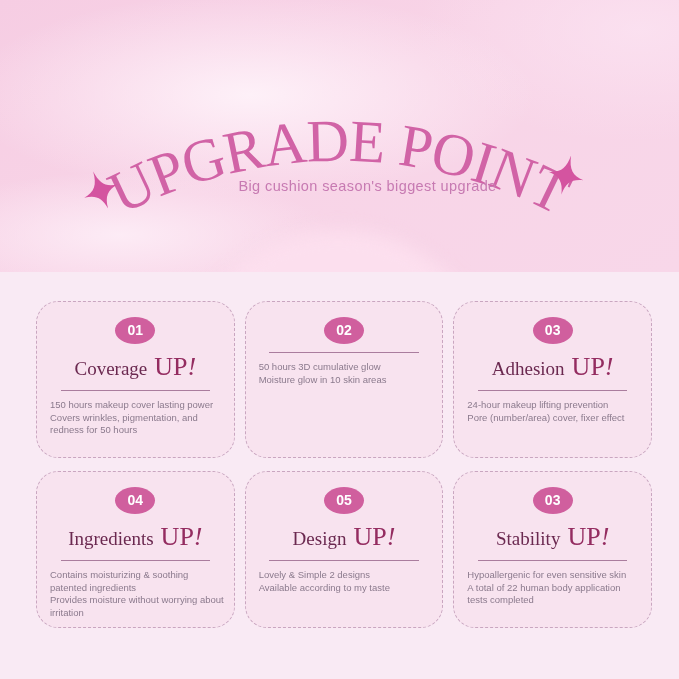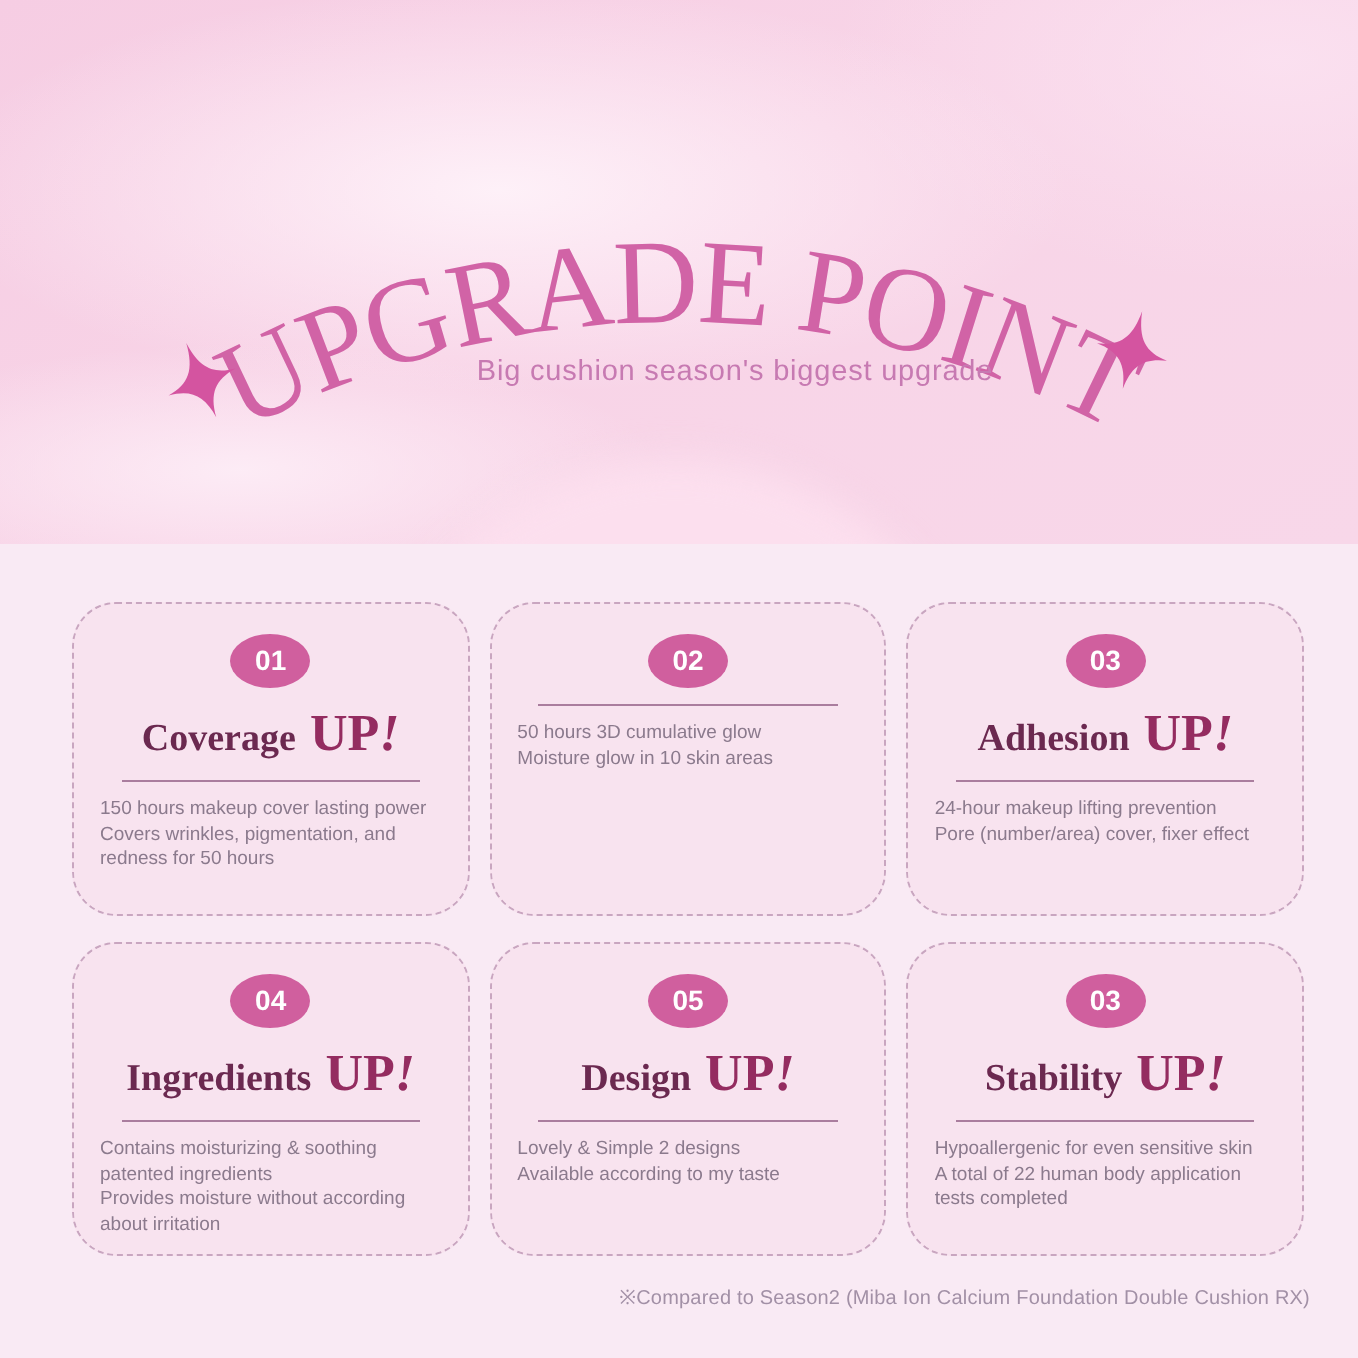--- a/index.html
+++ b/index.html
@@ -43,21 +43,21 @@
     height:157px; background:#f8e3ef;
     border:1.4px dashed #c9a6c0; border-radius:22px;
     text-align:center; box-sizing:border-box; overflow:hidden;
   }
   .badge {
     width:40px; height:27px; margin:15px auto 0; background:#d05f9e;
     border-radius:50%; color:#ffffff; font-weight:bold; font-size:14px;
     line-height:27px; text-align:center;
   }
   .card-title {
-    margin:7px 0 0; font-family:"Liberation Serif", serif; font-weight:bold;
+    margin:7px 0 0; font-family:"Liberation Serif", serif; font-weight:normal;
     font-size:19px; color:#6b2950; line-height:1.2; white-space:nowrap;
   }
   .t-up { font-size:26px; color:#942c60; margin-left:7px; }
   .t-bang { font-size:26px; color:#942c60; font-style:italic; }
   .divider { width:76%; border:none; border-top:1px solid #aa7d9e; margin:8px auto 8px; }
   .card-body { text-align:left; padding:0 8px 0 13px; margin:0; }
   .card-body p { margin:0; font-size:9.5px; line-height:1.32; color:#8b7a8d; }
 
   
   .footer-note {
@@ -118,21 +118,21 @@
           <p>Pore (number/area) cover, fixer effect</p>
         </div>
       </section>
 
       <section class="card">
         <div class="badge">04</div>
         <h2 class="card-title"><span>Ingredients</span><span class="t-up">UP</span><span class="t-bang">!</span></h2>
         <hr class="divider">
         <div class="card-body">
           <p>Contains moisturizing &amp; soothing patented ingredients</p>
-          <p>Provides moisture without according about irritation</p>
+          <p>Provides moisture without worrying about irritation</p>
         </div>
       </section>
 
       <section class="card">
         <div class="badge">05</div>
         <h2 class="card-title"><span>Design</span><span class="t-up">UP</span><span class="t-bang">!</span></h2>
         <hr class="divider">
         <div class="card-body">
           <p>Lovely &amp; Simple 2 designs</p>
           <p>Available according to my taste</p>
@@ -145,15 +145,14 @@
         <hr class="divider">
         <div class="card-body">
           <p>Hypoallergenic for even sensitive skin</p>
           <p>A total of 22 human body application tests completed</p>
         </div>
       </section>
 
     </div>
   </div>
 
-  <div class="footer-note">※Compared to Season2 (Miba Ion Calcium Foundation Double Cushion RX)</div>
 
 </div>
 
 </body></html>

